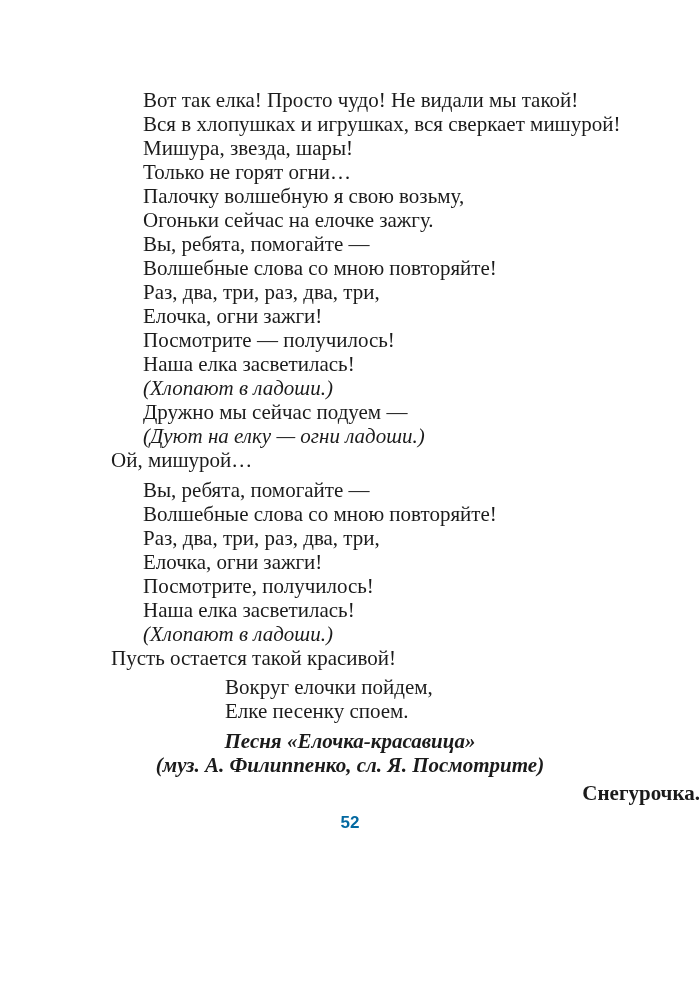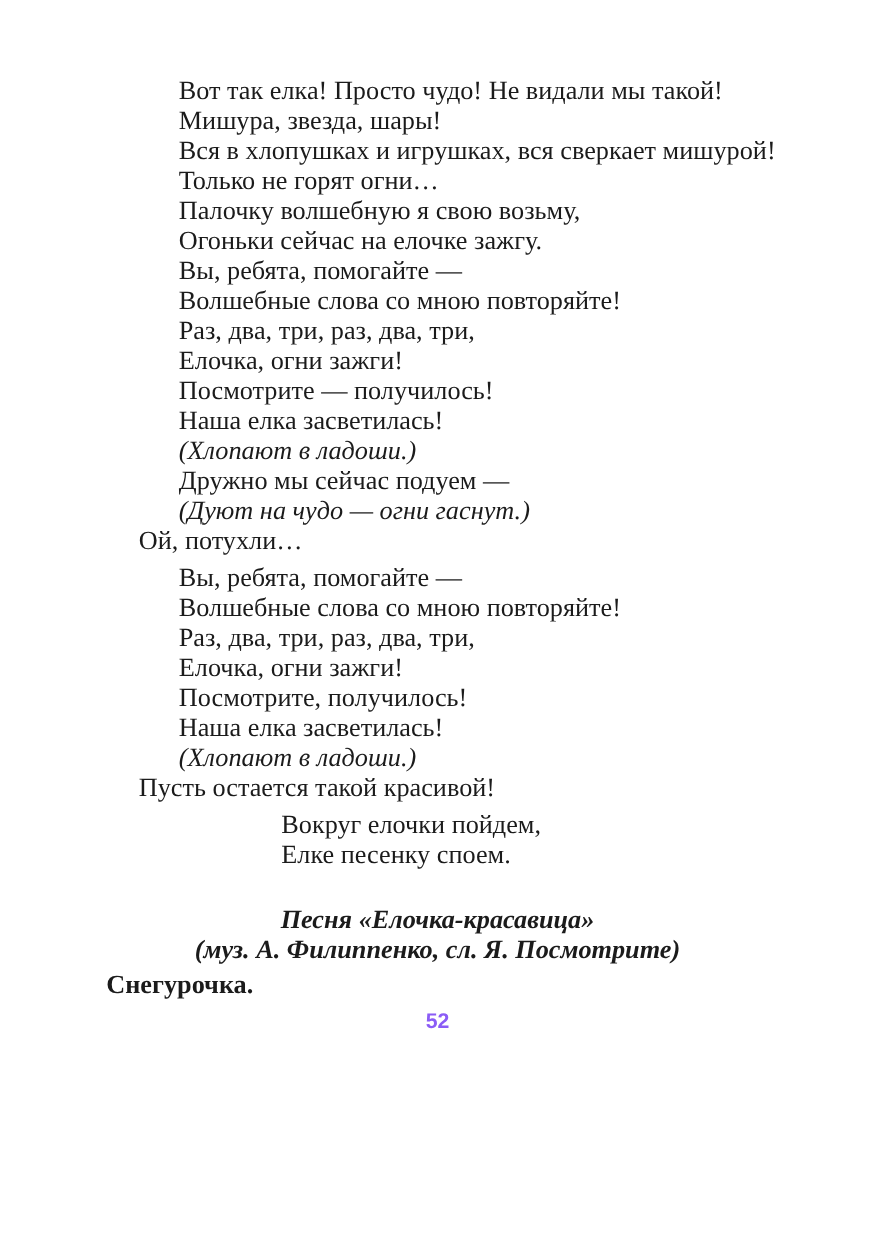--- a/index.html
+++ b/index.html
@@ -12,82 +12,83 @@
     height: 1000px;
     font-family: "Liberation Serif", serif;
     color: #1b1b1b;
     overflow: hidden;
   }
   .page {
     position: relative;
     width: 700px;
     height: 1000px;
     box-sizing: border-box;
-    padding-top: 60px;
+    padding-top: 88px;
     background: #ffffff;
   }
   .line {
     margin: 0;
     font-size: 21px;
     line-height: 24px;
     white-space: nowrap;
   }
   .verse-indent { margin-left: 143px; }
   .speech-indent { margin-left: 111px; }
   .song-indent { margin-left: 225px; }
   .speaker-indent { margin-left: 85px; }
   .stage { font-style: italic; }
   .verse-block-2 { margin-top: 6px; }
   .song-intro { margin-top: 5px; }
   .song-heading {
-    margin-top: 28px;
+    margin-top: 6px;
     text-align: center;
     font-weight: bold;
     font-style: italic;
   }
   .song-heading .line { white-space: normal; }
   .speaker-line {
     margin-top: 4px;
     font-weight: bold;
+    text-align: right;
   }
   .song-verse { margin-top: 10px; }
   .page-number {
     margin: 8px 0 0 0;
     text-align: center;
     font-family: "Liberation Sans", sans-serif;
     font-weight: bold;
     font-size: 17px;
     line-height: 20px;
-    color: #8b5cf6;
+    color: #0369a1;
   }
 </style>
 </head>
 <body>
 
 <main class="page">
 
   <section>
     <p class="line verse-indent">Вот так елка! Просто чудо! Не видали мы такой!</p>
+    <p class="line verse-indent">Вся в хлопушках и игрушках, вся сверкает мишурой!</p>
     <p class="line verse-indent">Мишура, звезда, шары!</p>
-    <p class="line verse-indent">Вся в хлопушках и игрушках, вся сверкает мишурой!</p>
     <p class="line verse-indent">Только не горят огни…</p>
     <p class="line verse-indent">Палочку волшебную я свою возьму,</p>
     <p class="line verse-indent">Огоньки сейчас на елочке зажгу.</p>
     <p class="line verse-indent">Вы, ребята, помогайте —</p>
     <p class="line verse-indent">Волшебные слова со мною повторяйте!</p>
     <p class="line verse-indent">Раз, два, три, раз, два, три,</p>
     <p class="line verse-indent">Елочка, огни зажги!</p>
     <p class="line verse-indent">Посмотрите — получилось!</p>
     <p class="line verse-indent">Наша елка засветилась!</p>
     <p class="line verse-indent stage">(Хлопают в ладоши.)</p>
     <p class="line verse-indent">Дружно мы сейчас подуем —</p>
-    <p class="line verse-indent stage">(Дуют на чудо — огни гаснут.)</p>
+    <p class="line verse-indent stage">(Дуют на елку — огни ладоши.)</p>
   </section>
 
-  <p class="line speech-indent">Ой, потухли…</p>
+  <p class="line speech-indent">Ой, мишурой…</p>
 
   <section class="verse-block-2">
     <p class="line verse-indent">Вы, ребята, помогайте —</p>
     <p class="line verse-indent">Волшебные слова со мною повторяйте!</p>
     <p class="line verse-indent">Раз, два, три, раз, два, три,</p>
     <p class="line verse-indent">Елочка, огни зажги!</p>
     <p class="line verse-indent">Посмотрите, получилось!</p>
     <p class="line verse-indent">Наша елка засветилась!</p>
     <p class="line verse-indent stage">(Хлопают в ладоши.)</p>
   </section>

